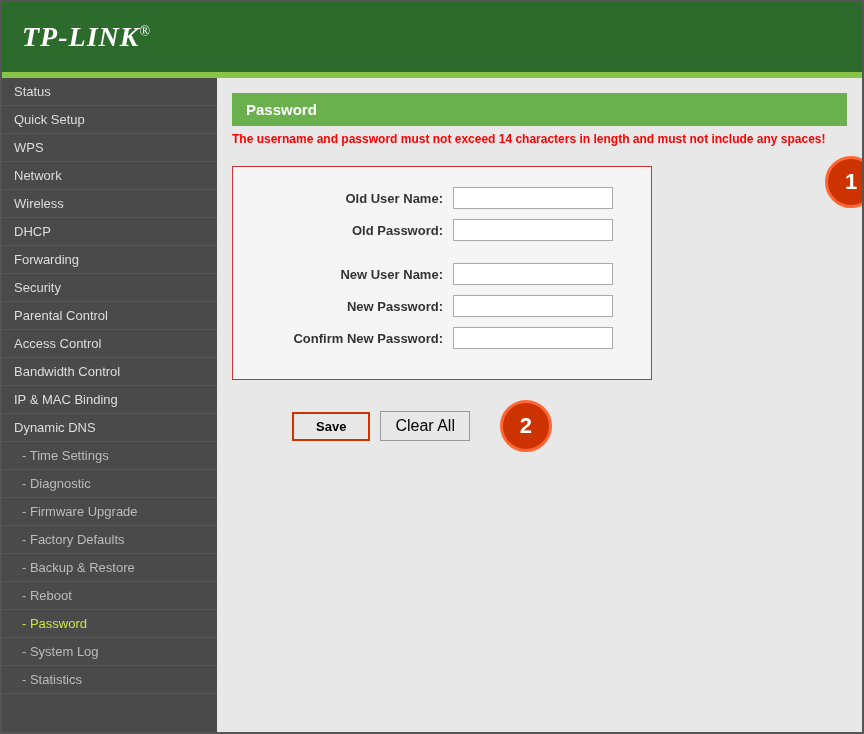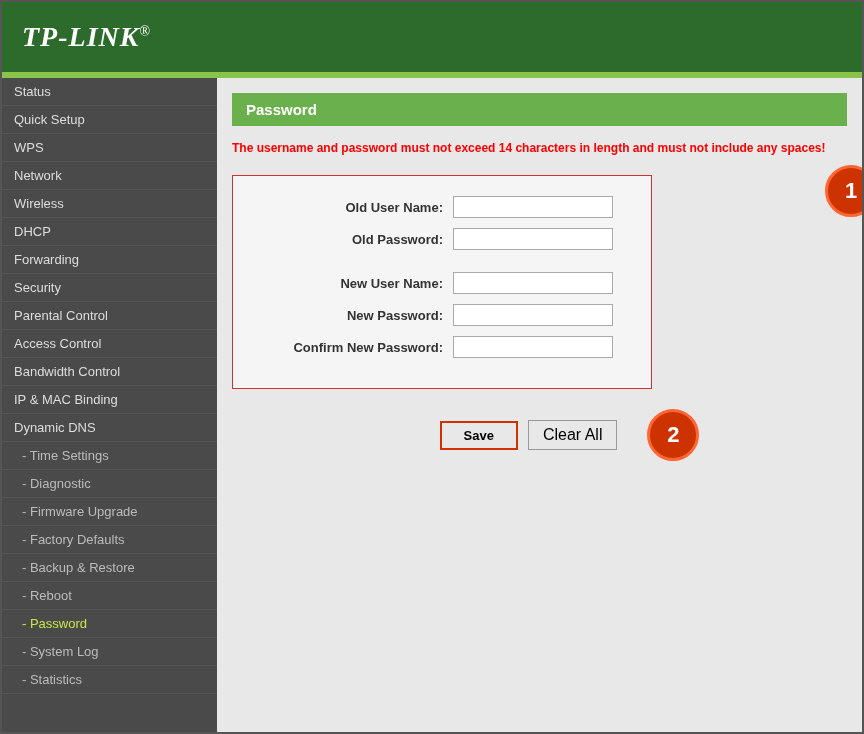--- a/index.html
+++ b/index.html
@@ -25,42 +25,42 @@
     .sidebar-item.active { background: #6ab04c; color: white; font-weight: bold; }
     .sidebar-item.sub-item { padding-left: 20px; color: #bbb; }
     .sidebar-item.sub-item.highlight { color: #c8e645; }
 
     
     .content { flex: 1; background: #e8e8e8; padding: 0; overflow-y: auto; }
 
     .content-inner { padding: 15px; }
 
     
-    .page-title-bar { background: #6ab04c; padding: 8px 14px; margin-bottom: 15px; }
+    .page-title-bar { background: #6ab04c; padding: 8px 14px; margin-bottom: 6px; }
     .page-title-bar span { color: white; font-size: 15px; font-weight: bold; }
 
     
     .warning-text { color: red; font-size: 12px; margin-bottom: 20px; font-weight: bold; }
 
     
     .form-box { border: 1px solid #cc3333; background: #f5f5f5; padding: 20px 30px; position: relative; display: inline-block; min-width: 420px; }
 
     .form-row { display: flex; align-items: center; margin-bottom: 10px; }
     .form-row label { text-align: right; width: 180px; margin-right: 10px; font-size: 13px; color: #333; font-weight: bold; }
     .form-row input { width: 160px; height: 22px; border: 1px solid #aaa; padding: 2px 4px; font-size: 12px; }
 
     .form-spacer { height: 12px; }
 
     
     .annotation-circle { width: 52px; height: 52px; background: #cc3300; border-radius: 50%; color: white; font-size: 22px; font-weight: bold; display: flex; align-items: center; justify-content: center; border: 3px solid #ff6633; position: absolute; top: -10px; right: -30px; }
 
     .annotation-area { position: relative; display: flex; }
 
     
-    .buttons-row { margin-top: 20px; display: flex; align-items: center; gap: 10px; padding-left: 60px; position: relative; justify-content: center; }
+    .buttons-row { margin-top: 20px; display: flex; align-items: center; gap: 10px; padding-left: 60px; position: relative; }
     .btn-save { background: #e8e8e8; border: 2px solid #cc3300; padding: 5px 22px; cursor: pointer; font-size: 13px; font-weight: bold; }
     .btn-clear { background: #e8e8e8; border: 1px solid #999; padding: 5px 14px; cursor: pointer; font-size: 16px; }
 
     .annotation-circle-2 { width: 52px; height: 52px; background: #cc3300; border-radius: 50%; color: white; font-size: 22px; font-weight: bold; display: flex; align-items: center; justify-content: center; border: 3px solid #ff6633; margin-left: 20px; }
   </style>
 </head>
 <body>
 
 <div class="outer">
 

